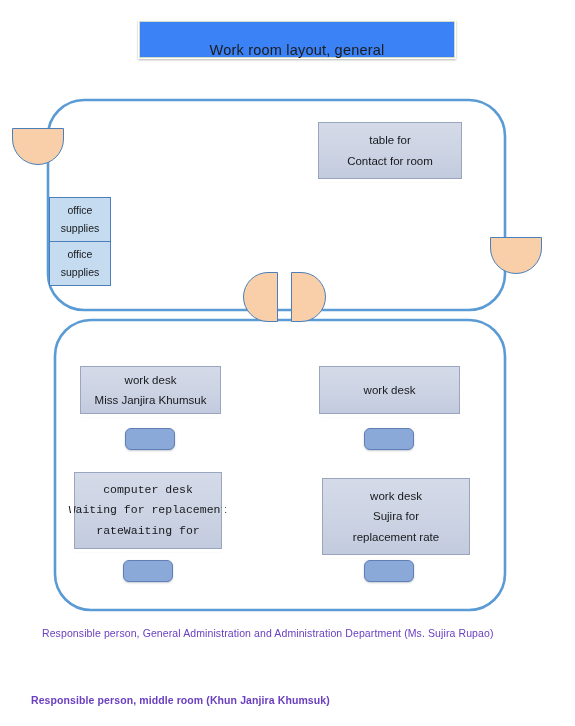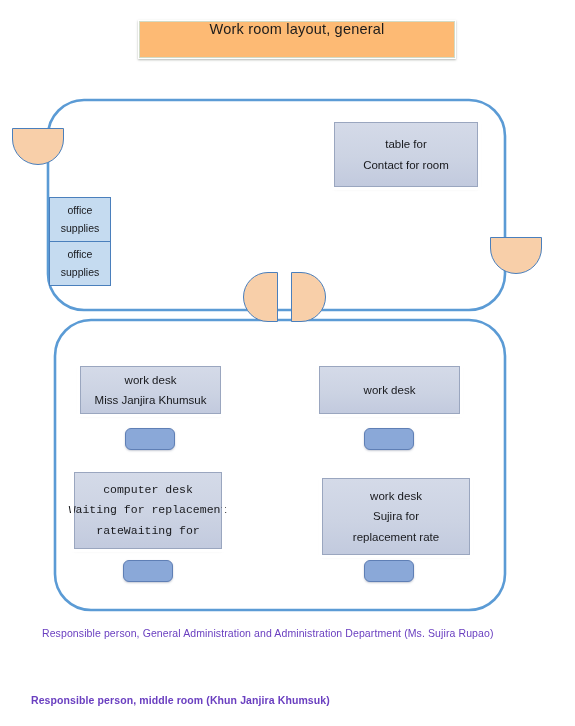--- a/index.html
+++ b/index.html
@@ -19,26 +19,26 @@
     height: 726px;
   }
 
   
   .title-banner {
     position: absolute;
     left: 138px;
     top: 20px;
     width: 318px;
     height: 39px;
-    background: #fdba74;
+    background: #3b82f6;
     border: 1px solid #ffffff;
     box-shadow: 0 1px 2px rgba(120,125,115,0.55),
                 inset 0 0 0 1px #d2dbc6;
     display: flex;
-    align-items: flex-start;
+    align-items: flex-end;
     justify-content: center;
     box-sizing: border-box;
   }
   .title-banner span {
     font-size: 14.5px;
     color: #1c1c1c;
     letter-spacing: 0.2px;
   }
 
   
@@ -134,21 +134,21 @@
 
     <rect x="48" y="100" width="457" height="210" rx="36" ry="36" fill="none" stroke="#5b9bd5" stroke-width="2.6"></rect>
 
     <rect x="55" y="320" width="450" height="290" rx="36" ry="36" fill="none" stroke="#5b9bd5" stroke-width="2.6"></rect>
   </svg>
 
   <div class="door door-down" style="left:12px; top:128px; width:52px; height:37px;"></div>
 
   <div class="door door-down" style="left:490px; top:237px; width:52px; height:37px;"></div>
 
-  <div class="furn-box" style="left:334px; top:122px; width:144px; height:65px;">
+  <div class="furn-box" style="left:318px; top:122px; width:144px; height:57px;">
     <span class="ln">table for</span>
     <span class="ln">Contact for room</span>
   </div>
 
   <div class="supply-box" style="left:49px; top:197px; width:62px; height:45px;">
     <span class="ln">office</span>
     <span class="ln">supplies</span>
   </div>
   <div class="supply-box" style="left:49px; top:241px; width:62px; height:45px;">
     <span class="ln">office</span>

